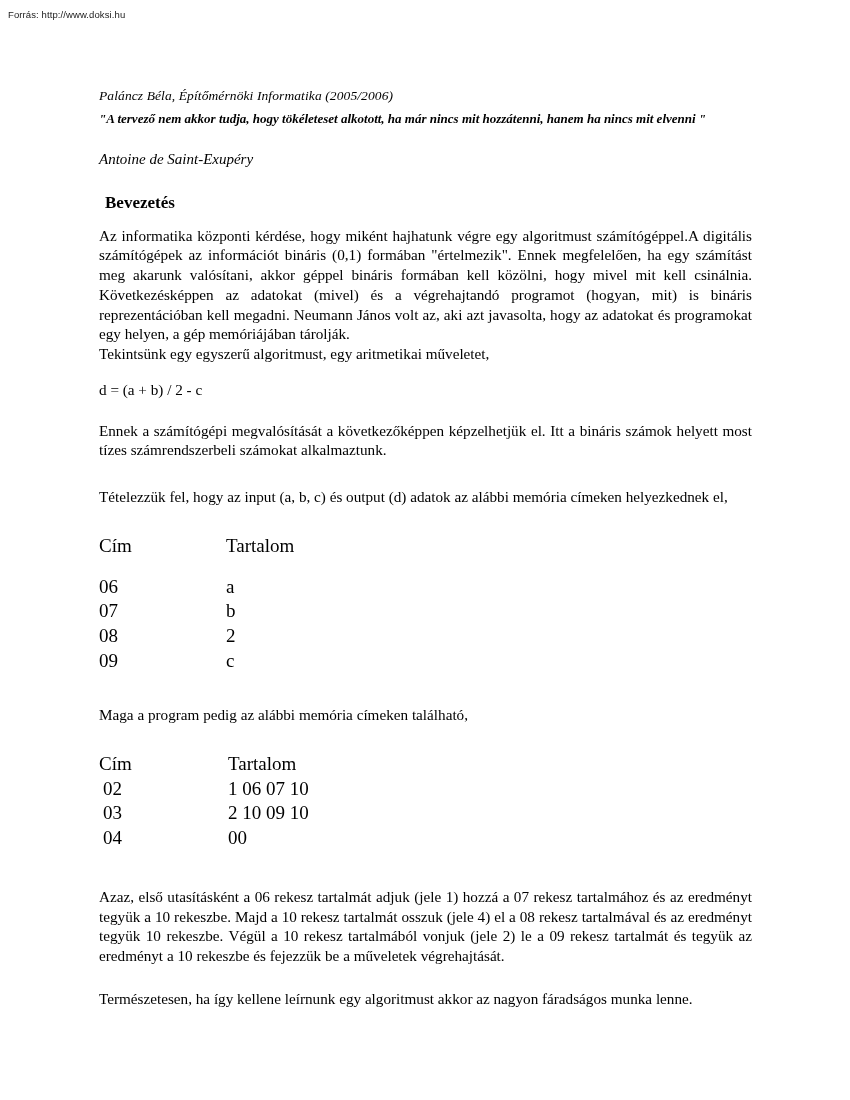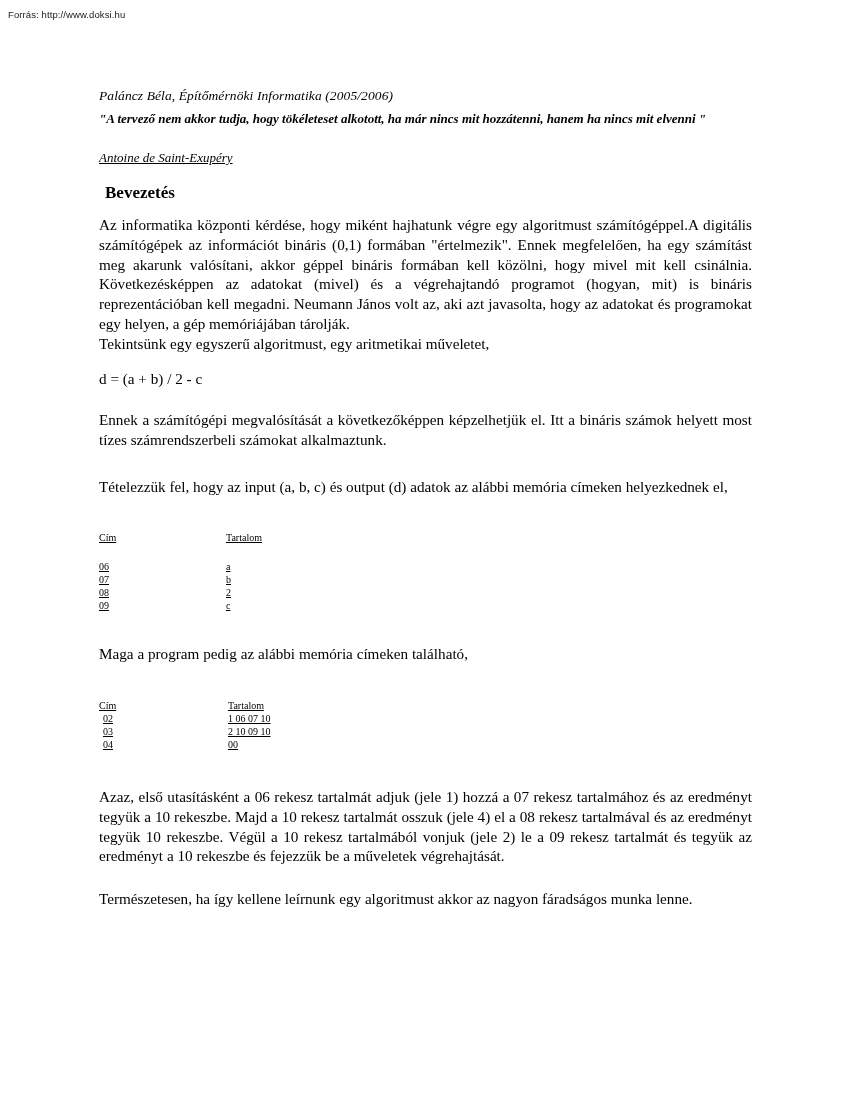--- a/index.html
+++ b/index.html
@@ -62,24 +62,23 @@
   .epigraph {
     font-style: italic;
     font-weight: bold;
     font-size: 13px;
     line-height: 1.3;
     margin: 0 0 22px 0;
   }
 
   .attribution {
     font-style: italic;
-    font-size: 13px;
+    font-size: 15px;
     line-height: 1.3;
-    margin: 0 0 16px 0;
-    text-decoration: underline;
+    margin: 0 0 24px 0;
   }
 
   .section-heading {
     font-size: 17px;
     font-weight: bold;
     margin: 0 0 12px 6px;
     line-height: 1.2;
   }
 
   p.body {
@@ -100,25 +99,24 @@
 
   .formula {
     font-size: 15.2px;
     line-height: 1.30;
     margin: 16px 0 21px 0;
     text-align: left;
   }
 
   
   .mem-table {
-    font-size: 10px;
+    font-size: 19px;
     line-height: 1.30;
-    margin: 8px 0 14px 0;
+    margin: 0 0 14px 0;
     border-collapse: collapse;
-    text-decoration: underline;
   }
   .mem-table td {
     padding: 0;
     vertical-align: top;
     white-space: pre;
   }
   .mem-table td.col-addr {
     width: 127px;
   }
   .mem-table tr.header-row td {

